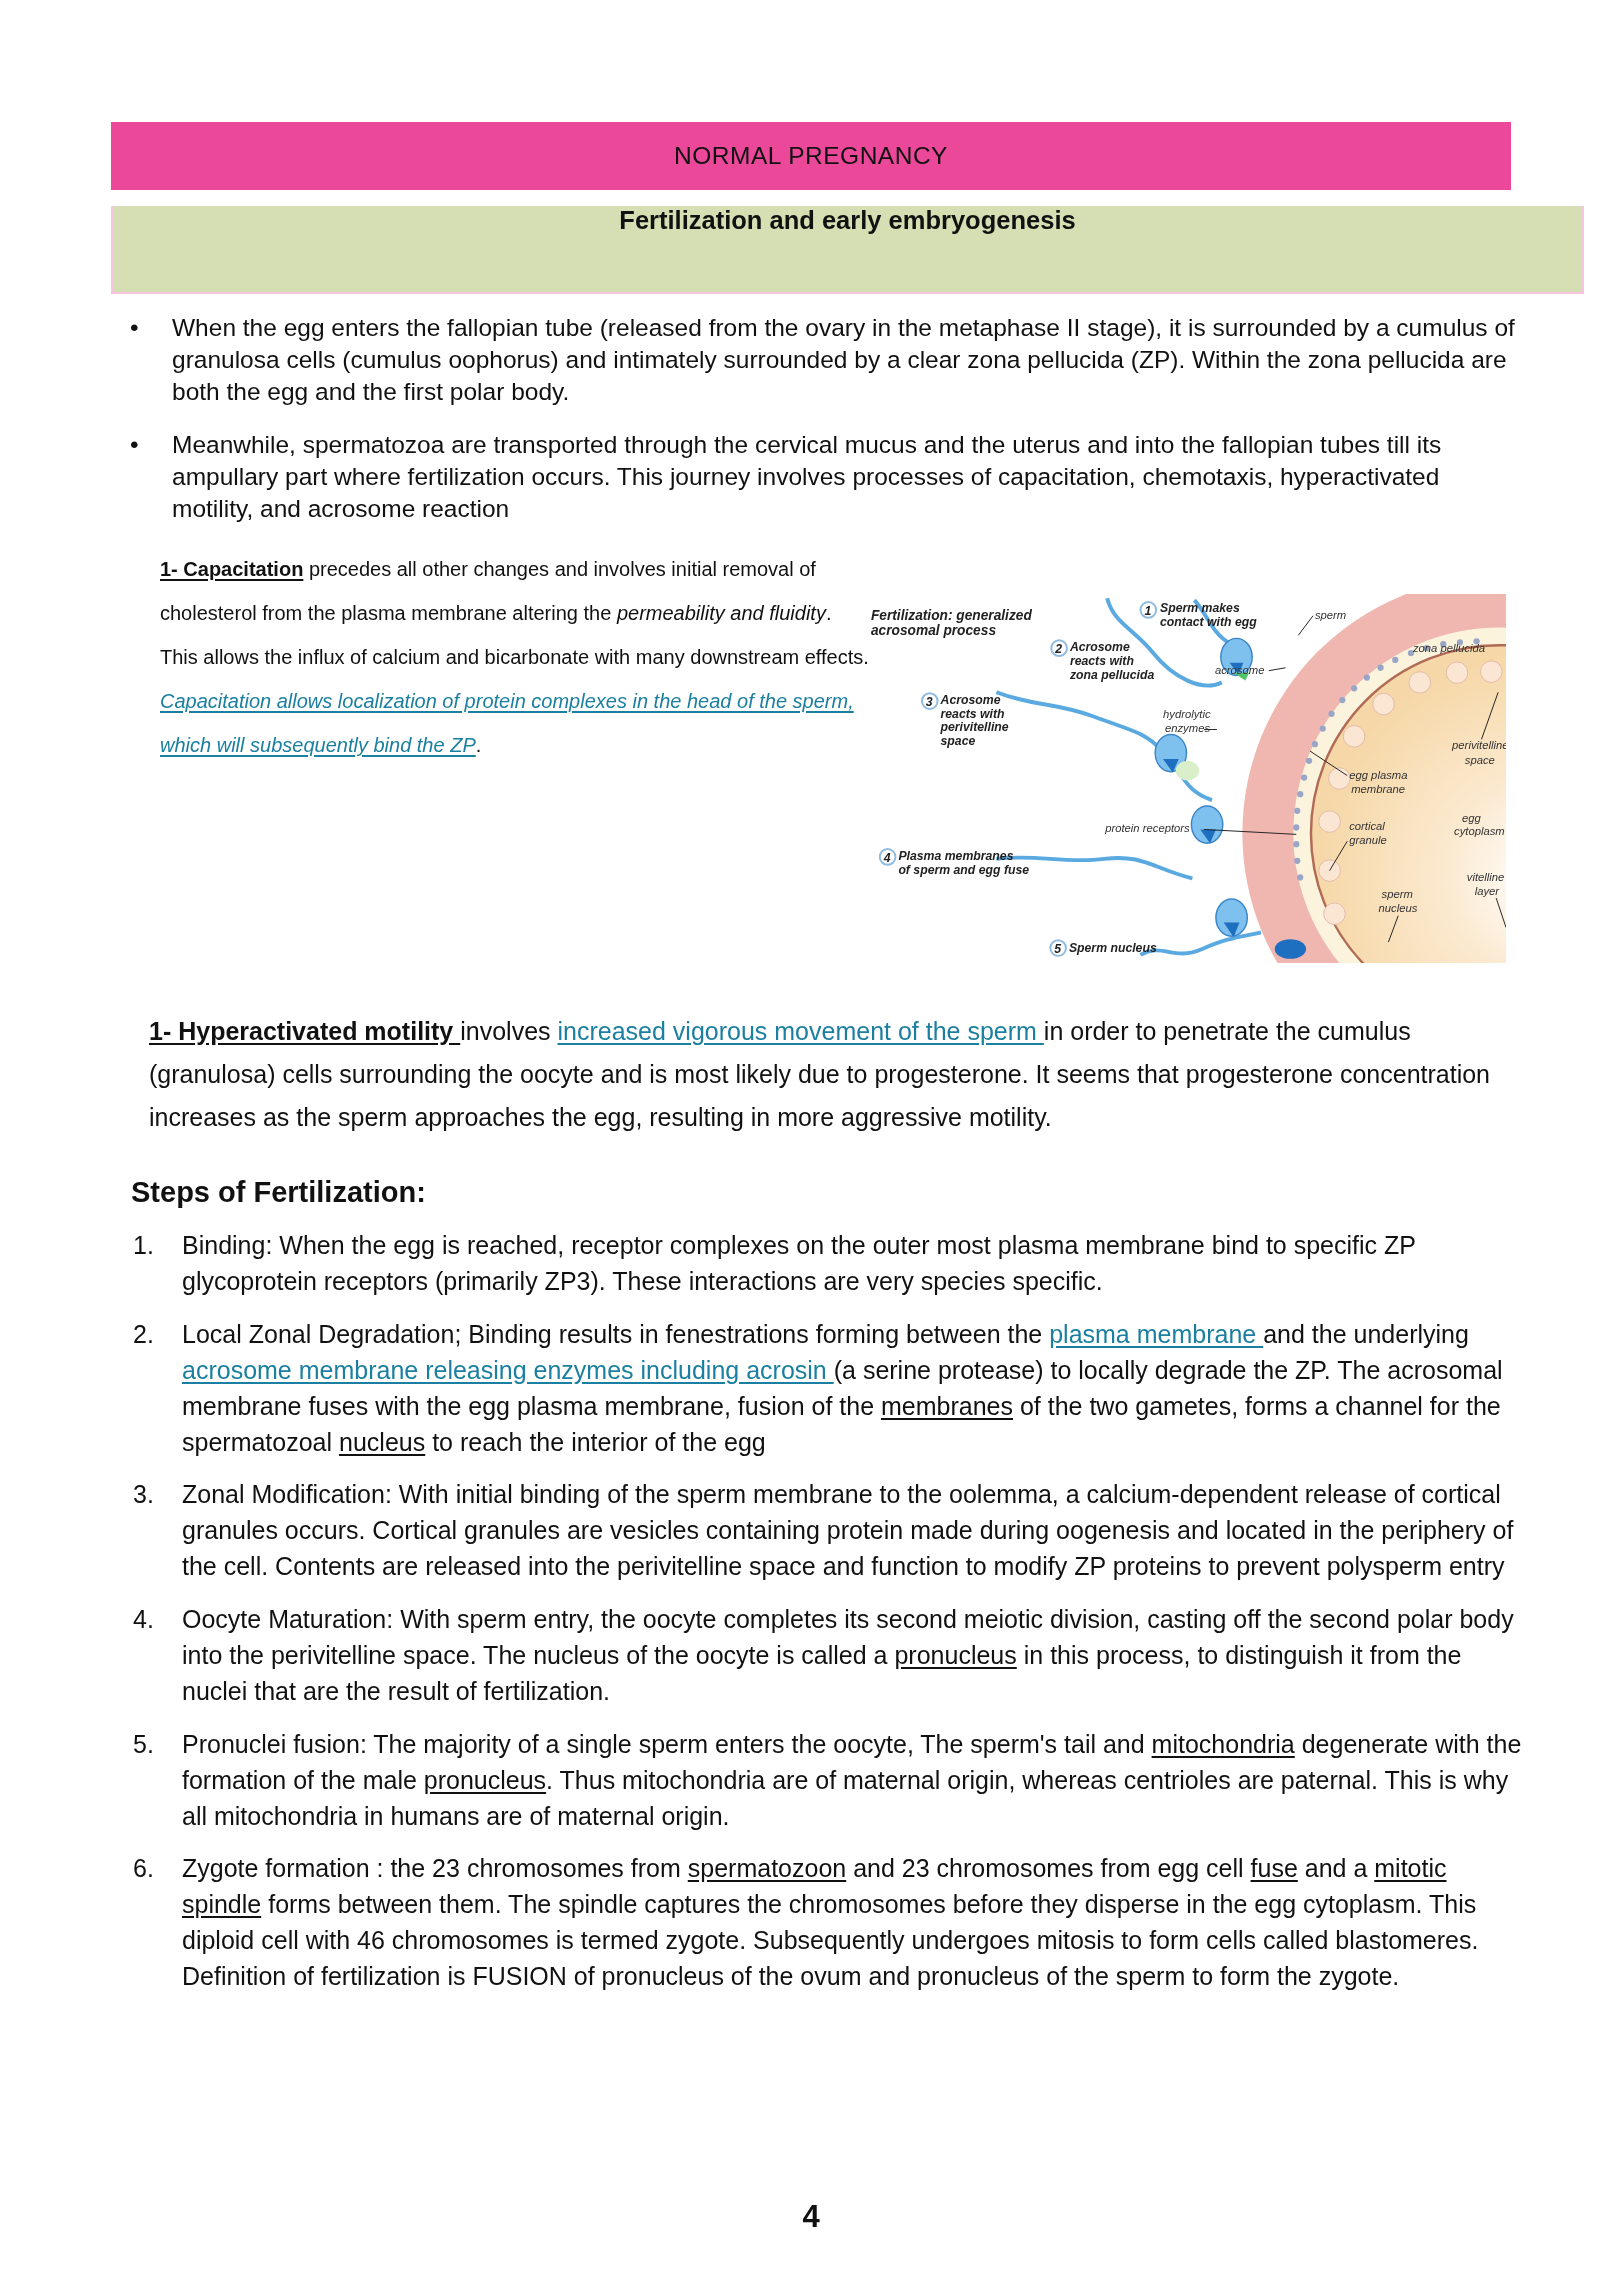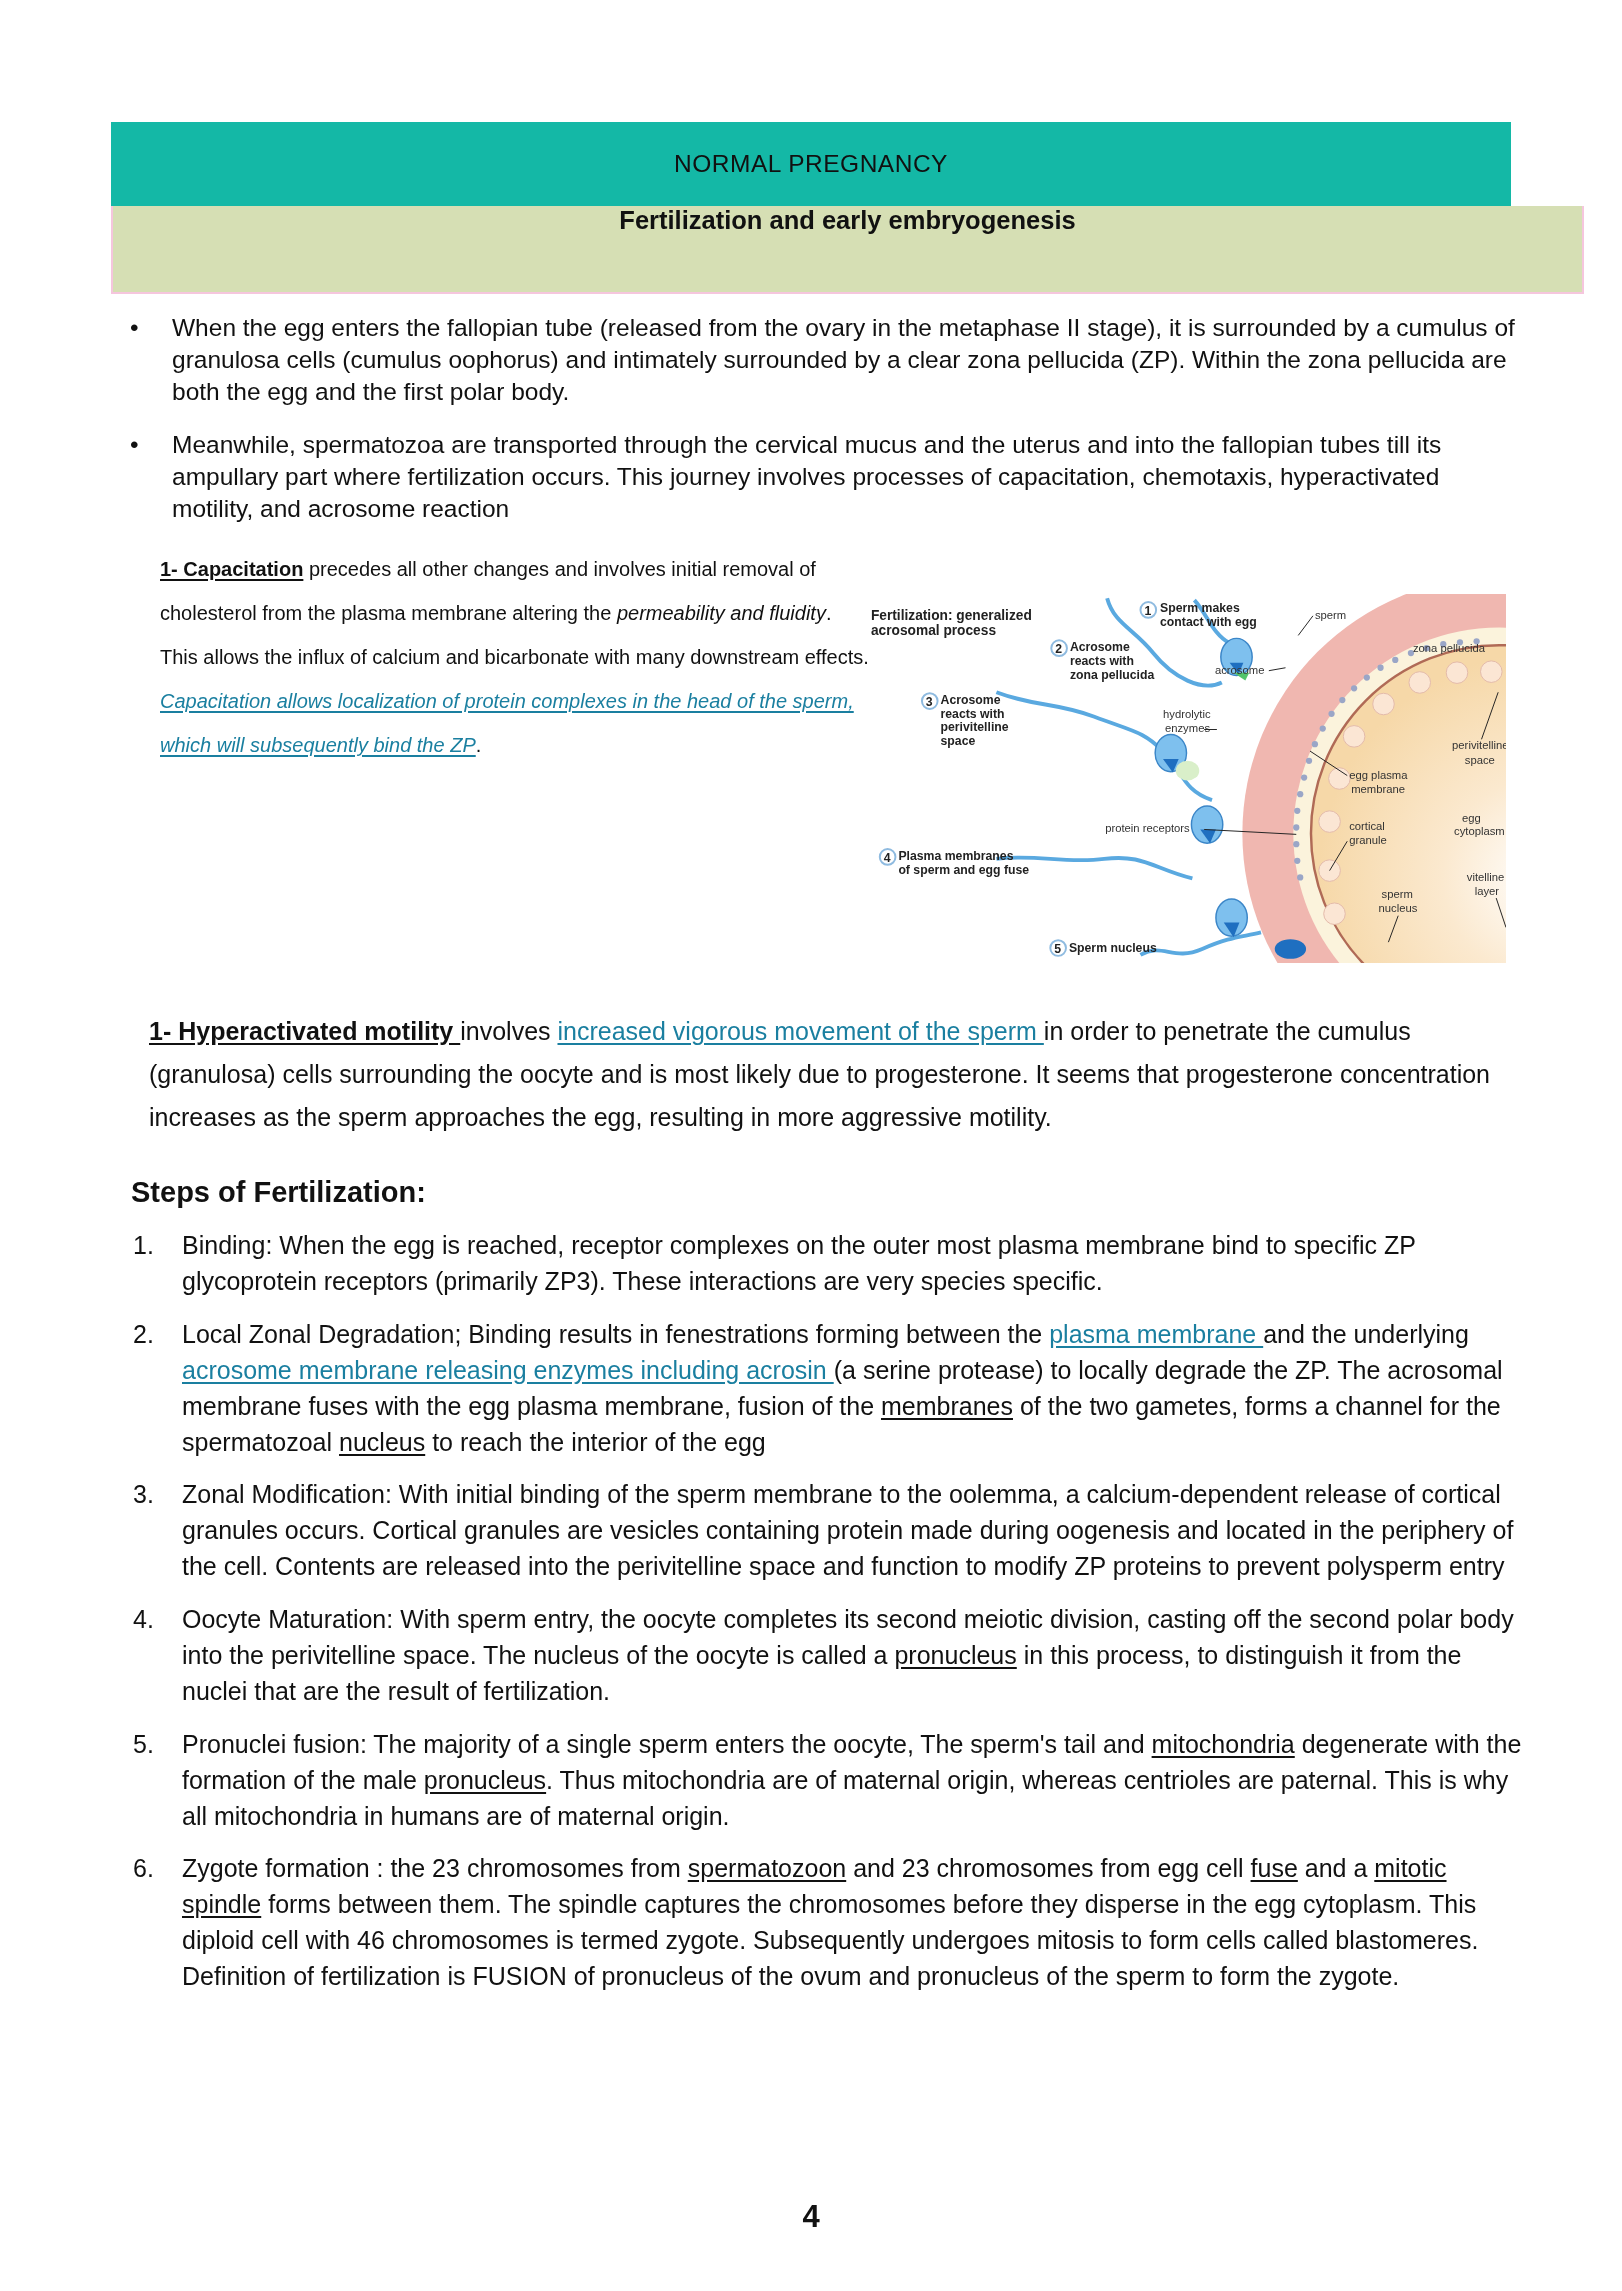--- a/index.html
+++ b/index.html
@@ -1,38 +1,38 @@
 <!DOCTYPE html>
 <html><head>
 <meta charset="utf-8">
 <style>
   html, body { margin: 0; padding: 0; background: #ffffff; }
   body { width: 1622px; height: 2292px; position: relative; overflow: hidden;
          font-family: "Liberation Sans", "DejaVu Sans", sans-serif; color: #111; }
   .abs { position: absolute; }
-  .header-top { left: 111px; top: 122px; width: 1400px; height: 84px; background: #14b8a6;
+  .header-top { left: 111px; top: 122px; width: 1400px; height: 68px; background: #ec4899;
                 display: flex; align-items: center; justify-content: center; }
   .header-top span { font-size: 24.5px; letter-spacing: 0.5px; color: #111; }
   .header-bottom { left: 111px; top: 206px; width: 1473px; height: 88px; background: #d6dfb4;
                    border-left: 2.9px solid #f5c6dd; border-right: 2.9px solid #f5c6dd; border-bottom: 2.9px solid #f5c6dd;
                    box-sizing: border-box; display: flex; align-items: flex-start; justify-content: center; }
   .header-bottom span { font-size: 25.5px; font-weight: bold; color: #111; }
 
   .bullets { left: 127px; top: 312px; width: 1392px; font-size: 24.5px; line-height: 32px; }
   .bullet-item { position: relative; padding-left: 45px; margin-bottom: 20.6px; }
   .bullet-item .dot { position: absolute; left: 2.9px; top: 0; }
 
   .cap-block { left: 160px; top: 547px; width: 711px; font-size: 20px; line-height: 44px; }
   .cap-block p { margin: 0 0 7.8px 0; }
   .u { text-decoration: underline; text-underline-offset: 2.9px; }
   .b { font-weight: bold; }
   .link { color: #1a7fa0; text-decoration: underline; text-decoration-color: #1a7fa0; text-underline-offset: 2.9px; }
   .ilink { color: #1a7fa0; text-decoration: underline; font-style: italic; text-underline-offset: 2.9px; }
 
-  .diagram { left: 869px; top: 594px; width: 637px; height: 369px; overflow: hidden; }
+  .diagram { left: 869px; top: 594px; width: 637px; height: 369px; overflow: hidden; font-style: italic; }
   .diagram svg { display: block; }
 
   .hyper { left: 149px; top: 1010px; width: 1372px; font-size: 25px; line-height: 43px; }
 
   .steps-heading { left: 131px; top: 1176px; font-size: 29px; font-weight: bold; text-underline-offset: 3.9px; }
 
   .steps { left: 131px; top: 1227px; width: 1392px; font-size: 25px; line-height: 36px; }
   .step { position: relative; padding-left: 51px; margin-bottom: 16.7px; }
   .step .num { position: absolute; left: 2px; top: 0; }
 

